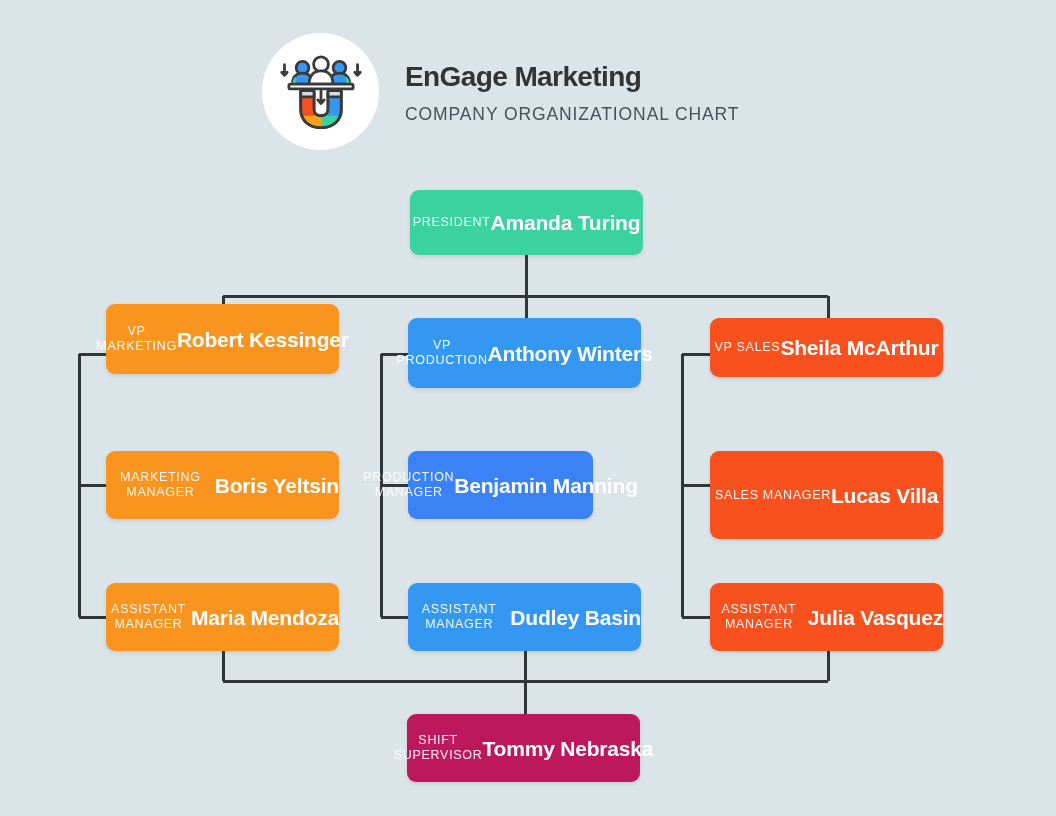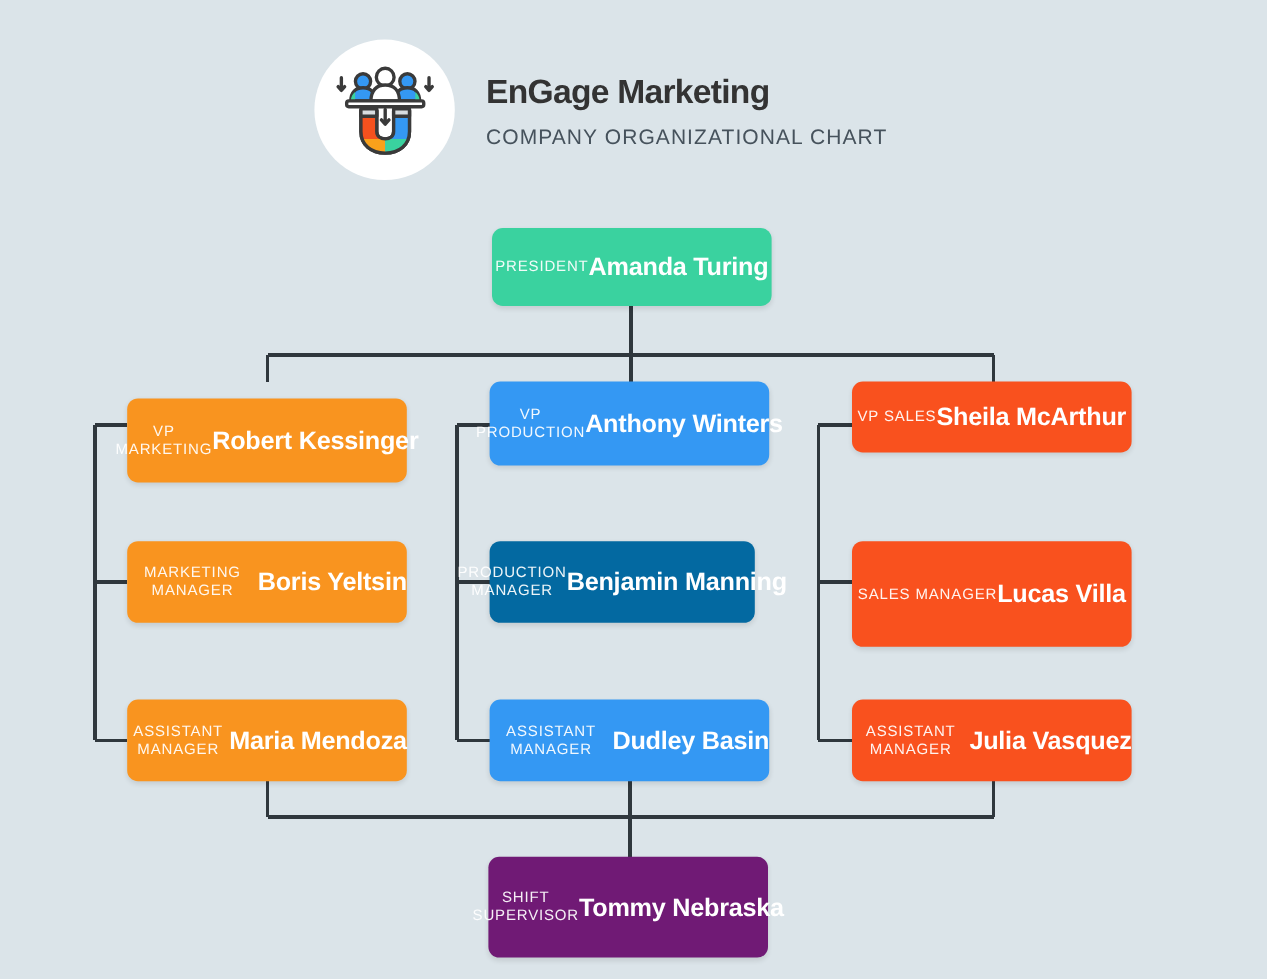--- a/index.html
+++ b/index.html
@@ -191,41 +191,41 @@
 
       <line x1="525" y1="650" x2="525" y2="714"></line>
     </g>
   </svg>
 
   <div class="node" style="left:410px; top:190px; width:233px; height:65px; background:#3ad29f;">
     <div class="role">PRESIDENT</div>
     <div class="person">Amanda Turing</div>
   </div>
 
-  <div class="node" style="left:106px; top:332px; width:233px; height:70px; background:#f9941f;">
+  <div class="node" style="left:106px; top:304px; width:233px; height:70px; background:#f9941f;">
     <div class="role">VP MARKETING</div>
     <div class="person">Robert Kessinger</div>
   </div>
 
   <div class="node" style="left:408px; top:318px; width:233px; height:70px; background:#3498f3;">
     <div class="role">VP PRODUCTION</div>
     <div class="person">Anthony Winters</div>
   </div>
 
   <div class="node" style="left:710px; top:318px; width:233px; height:59px; background:#f9511e;">
     <div class="role">VP SALES</div>
     <div class="person">Sheila McArthur</div>
   </div>
 
   <div class="node" style="left:106px; top:451px; width:233px; height:68px; background:#f9941f;">
     <div class="role">MARKETING MANAGER</div>
     <div class="person">Boris Yeltsin</div>
   </div>
 
-  <div class="node" style="left:408px; top:451px; width:221px; height:68px; background:#0369a1;justify-content:center;">
+  <div class="node" style="left:408px; top:451px; width:185px; height:68px; background:#3b82f6;justify-content:center;">
     <div class="role">PRODUCTION MANAGER</div>
     <div class="person">Benjamin Manning</div>
   </div>
 
   <div class="node" style="left:710px; top:451px; width:233px; height:88px; background:#f9511e;">
     <div class="role">SALES MANAGER</div>
     <div class="person">Lucas Villa</div>
   </div>
 
   <div class="node" style="left:106px; top:583px; width:233px; height:68px; background:#f9941f;">
@@ -236,18 +236,18 @@
   <div class="node" style="left:408px; top:583px; width:233px; height:68px; background:#3498f3;">
     <div class="role">ASSISTANT MANAGER</div>
     <div class="person">Dudley Basin</div>
   </div>
 
   <div class="node" style="left:710px; top:583px; width:233px; height:68px; background:#f9511e;">
     <div class="role">ASSISTANT MANAGER</div>
     <div class="person">Julia Vasquez</div>
   </div>
 
-  <div class="node" style="left:407px; top:714px; width:233px; height:84px; background:#701a75;">
+  <div class="node" style="left:407px; top:714px; width:233px; height:68px; background:#be185d;">
     <div class="role">SHIFT SUPERVISOR</div>
     <div class="person">Tommy Nebraska</div>
   </div>
 
 </div>
 
 </body></html>

